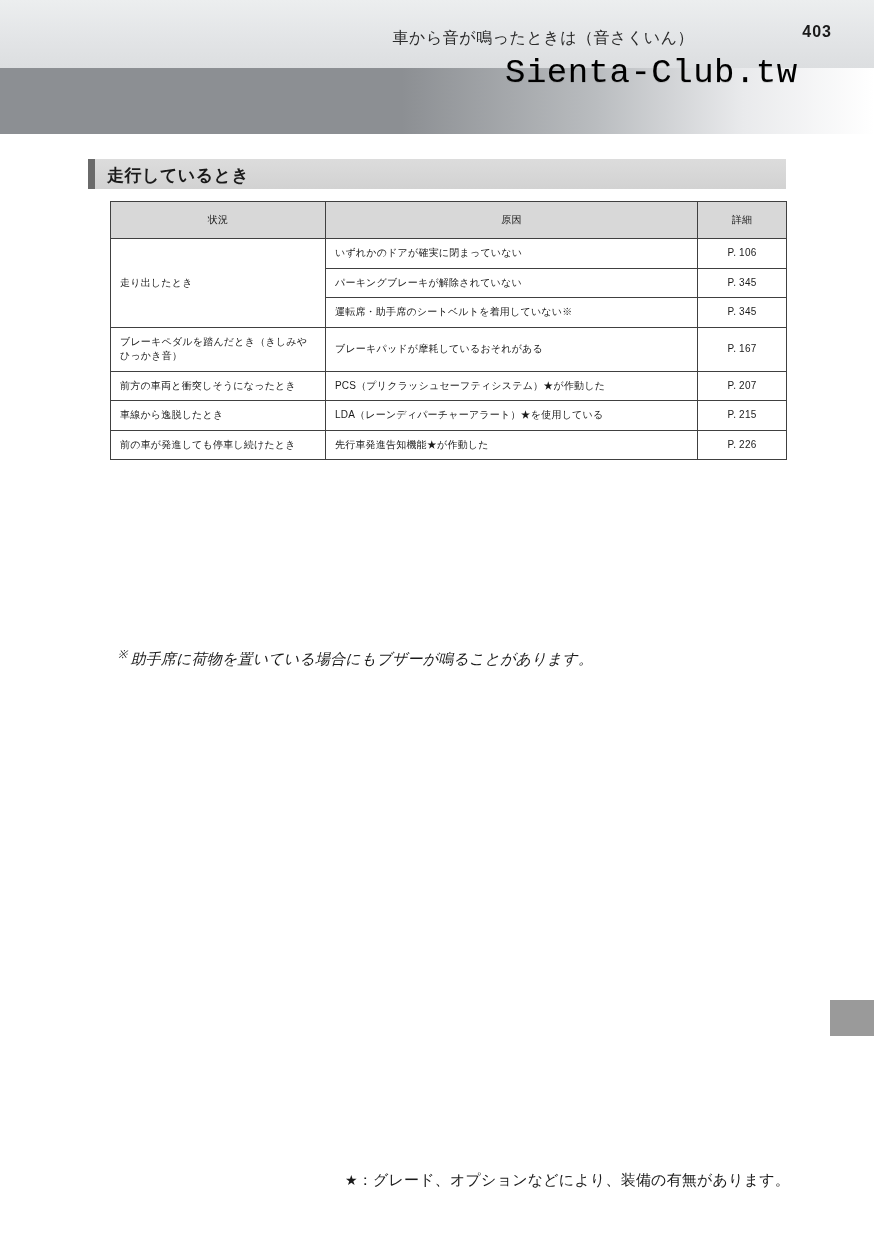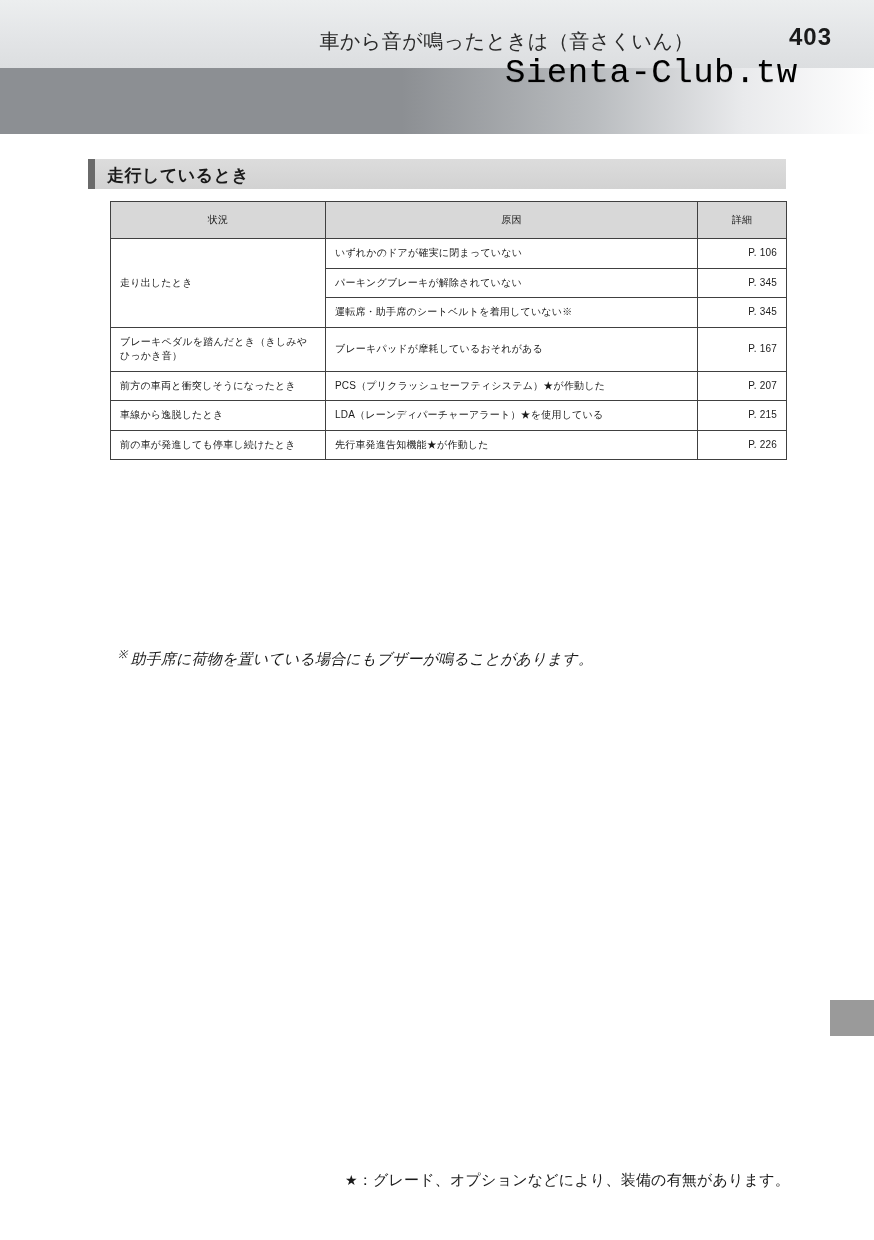--- a/index.html
+++ b/index.html
@@ -22,30 +22,30 @@
     left: 0;
     top: 0;
     width: 874px;
     height: 68px;
     background: linear-gradient(to bottom, #eceeef 0%, #e3e5e7 55%, #dcdee0 100%);
   }
   .header-title {
     position: absolute;
     right: 180px;
     top: 28px;
-    font-size: 20px;
+    font-size: 16px;
     color: #2a2a2a;
     letter-spacing: 0.5px;
     white-space: nowrap;
   }
   .page-number {
     position: absolute;
     right: 42px;
     top: 23px;
-    font-size: 24px;
+    font-size: 16px;
     font-weight: bold;
     color: #1a1a1a;
     letter-spacing: 1px;
   }
   .header-bar {
     position: absolute;
     left: 0;
     top: 68px;
     width: 874px;
     height: 66px;
@@ -111,21 +111,21 @@
     background: #d8d8d8;
     text-align: center;
     height: 20px;
     padding: 8px 6px;
   }
   col.c-situation { width: 215px; }
   col.c-cause     { width: 372px; }
   col.c-detail    { width: 89px;  }
 
   td.detail-cell {
-    text-align: right;
+    text-align: center;
     letter-spacing: 0.6px;
     white-space: nowrap;
   }
   td.situation-cell { vertical-align: middle; }
   .star {
     font-size: 13px;
     line-height: 1;
   }
 
   

